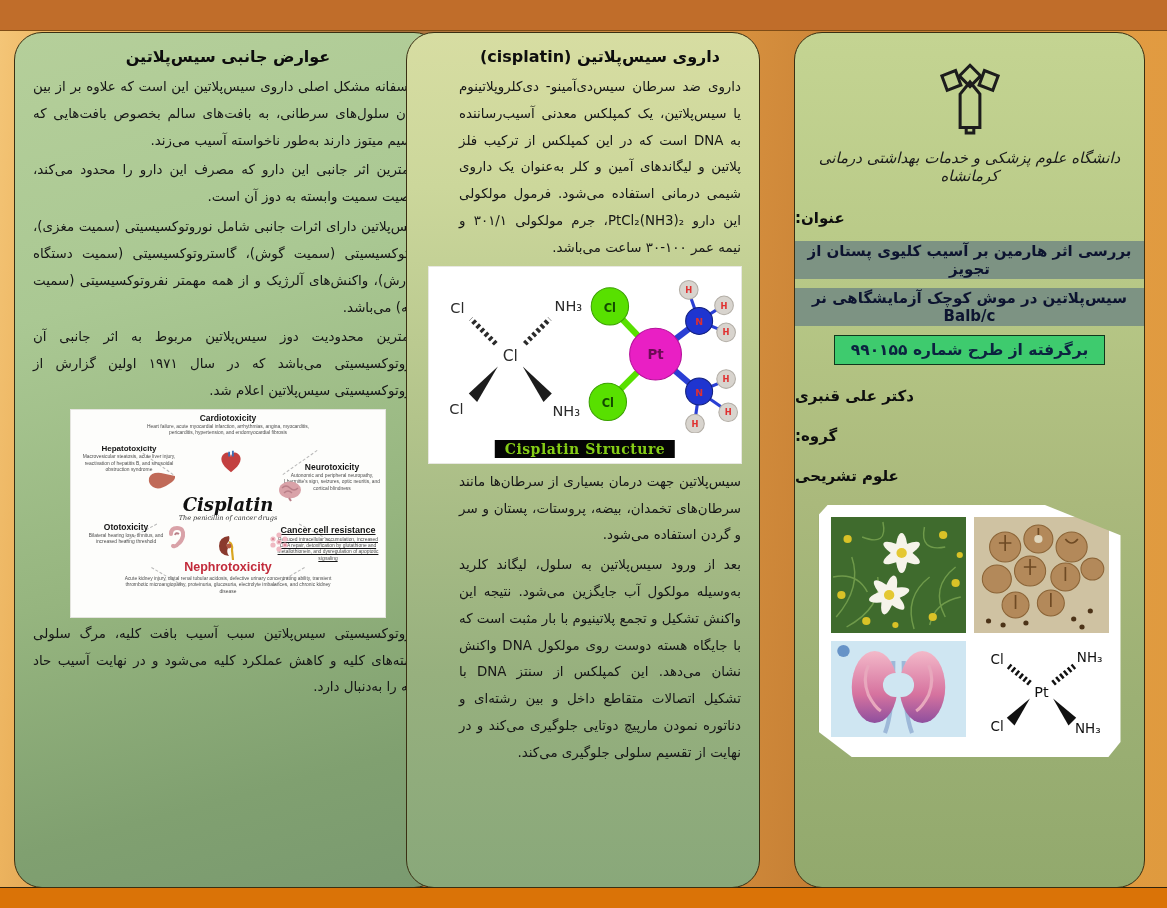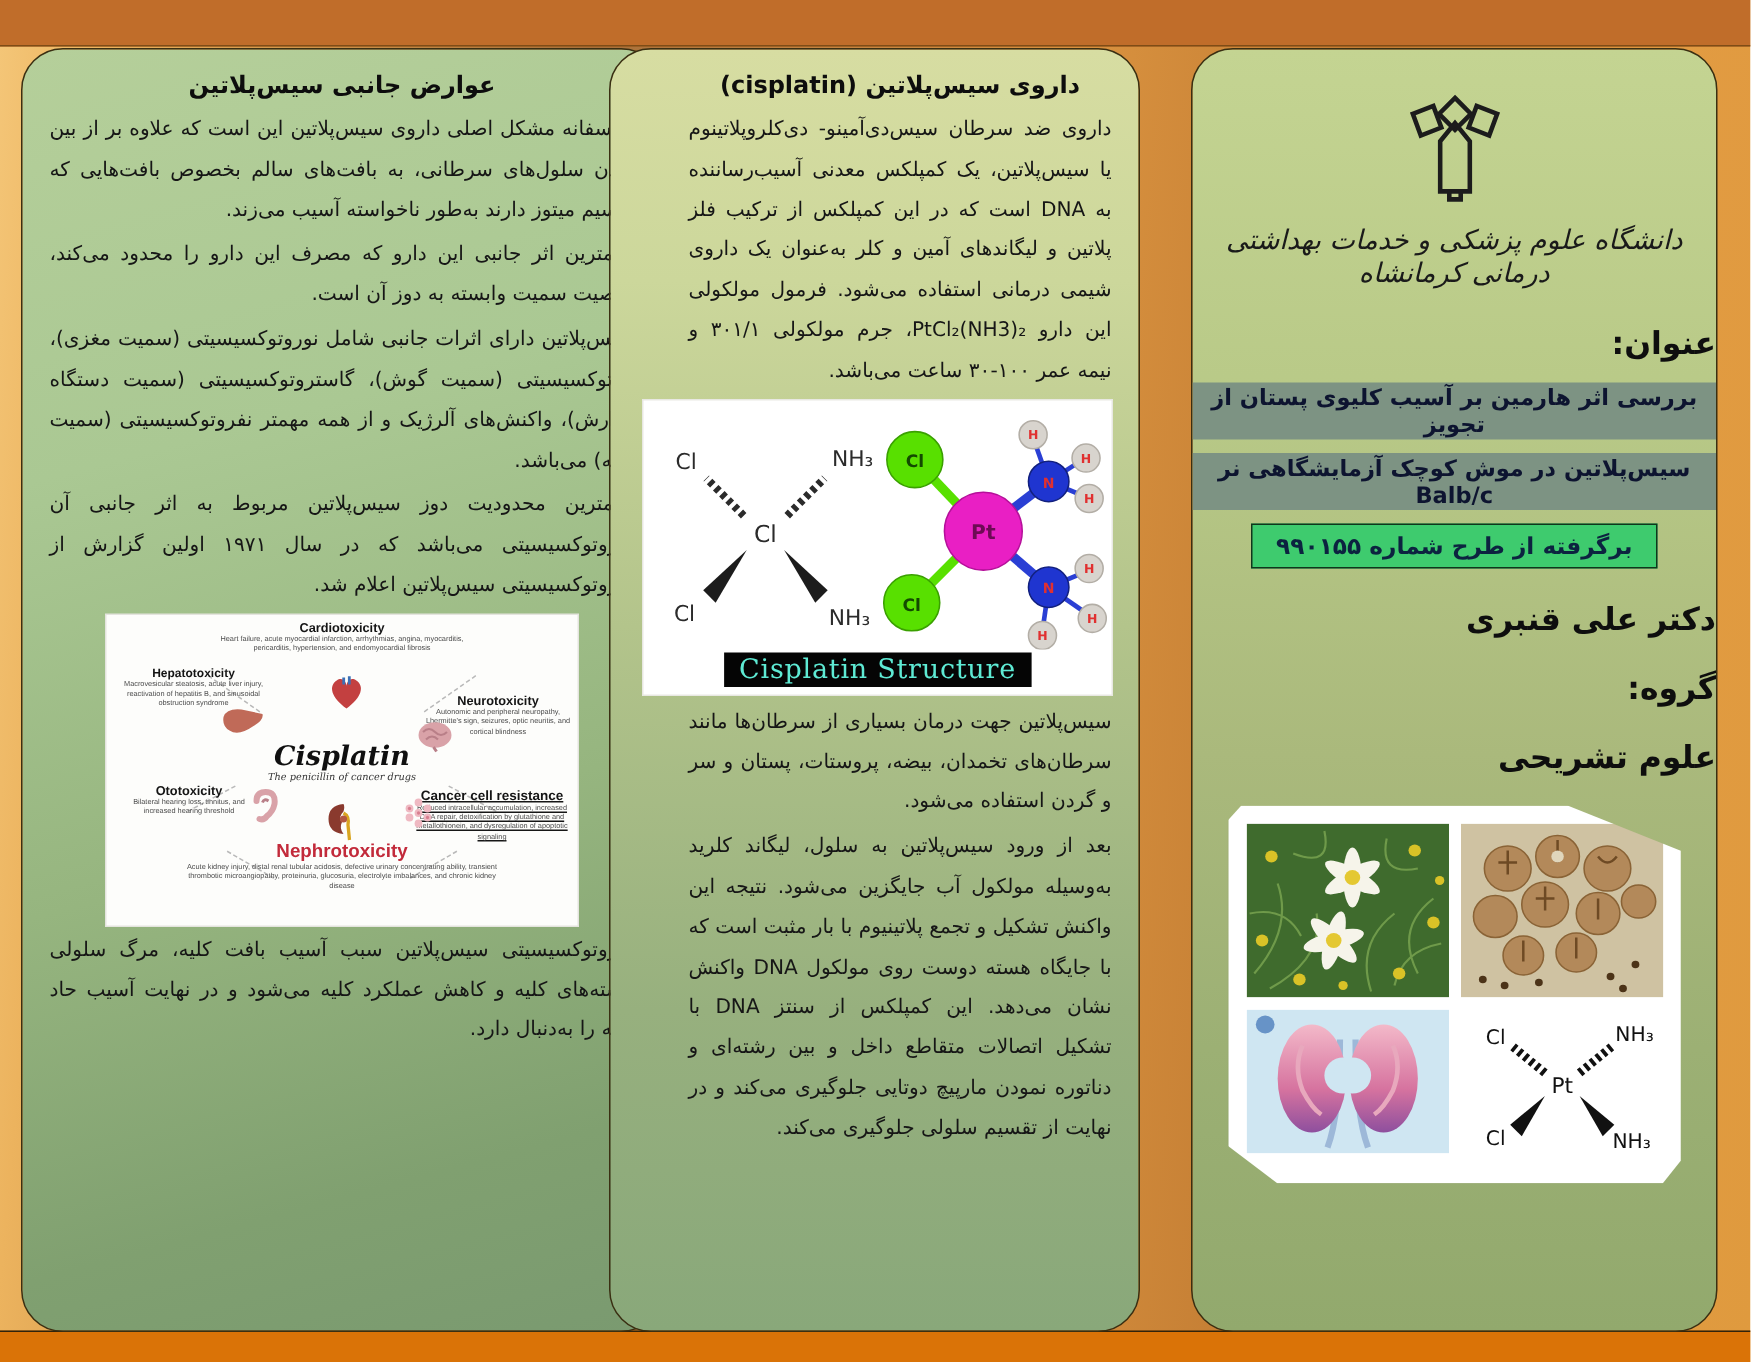--- a/index.html
+++ b/index.html
@@ -49,28 +49,28 @@
   .d4{width:36px;right:52px;top:122px;transform:rotate(28deg);}
   .d5{width:36px;left:78px;top:166px;transform:rotate(30deg);}
   .d6{width:36px;right:78px;top:166px;transform:rotate(-30deg);}
   .txicon{position:absolute;}
 
   
   figure.struct{margin:5px auto 6px;width:312px;height:196px;background:#ffffff;position:relative;
     direction:ltr;box-shadow:0 0 0 1px #e8e8e2;}
   figure.struct svg{display:block;}
   .caption{position:absolute;bottom:5px;left:50%;transform:translateX(-50%);
-    background:#050505;color:#5eead4;font-family:"DejaVu Serif",serif;font-weight:400;
-    font-size:18px;letter-spacing:.5px;padding:1px 10px;white-space:nowrap;}
+    background:#050505;color:#84cc16;font-family:"DejaVu Serif",serif;font-weight:700;
+    font-size:14px;letter-spacing:.5px;padding:1px 10px;white-space:nowrap;}
 
   
   .logo{margin:26px auto 6px;width:76px;height:84px;}
   .calli{margin:2px 14px 0;text-align:center;font-family:"DejaVu Serif",serif;
-    font-style:italic;font-size:18px;color:#1a1a1a;}
-  .lbl{margin:24px 0 0;text-align:right;font-weight:700;font-size:21px;color:#0e0e0e;}
+    font-style:italic;font-size:15px;color:#1a1a1a;}
+  .lbl{margin:24px 0 0;text-align:left;font-weight:700;font-size:15px;color:#0e0e0e;}
   .hl-wrap{margin-top:14px;text-align:center;}
   .hl{display:block;width:fit-content;margin:0 auto 9px;background:#7d9383;
     padding:1px 7px;font-weight:700;font-size:15px;color:#0d1430;}
   .green-box{width:fit-content;margin:4px auto 0;background:#3ecb6e;border:1.5px solid #10361c;
     padding:5px 16px;font-weight:700;font-size:15.5px;color:#0c2340;}
   .lbl-tight{margin-top:22px;}
 
   
   .collage{margin:20px auto 0;width:302px;height:252px;background:#fff;position:relative;
     box-sizing:border-box;padding:12px;direction:ltr;

